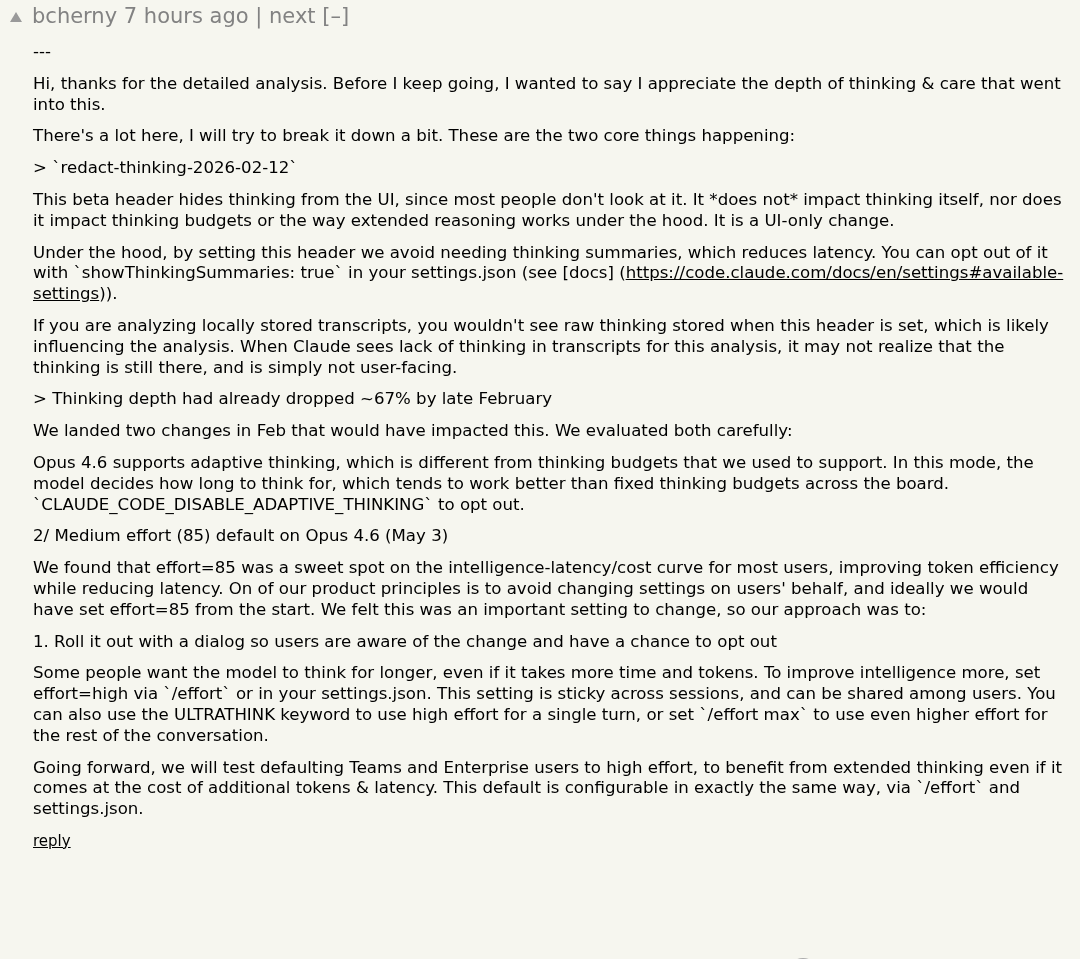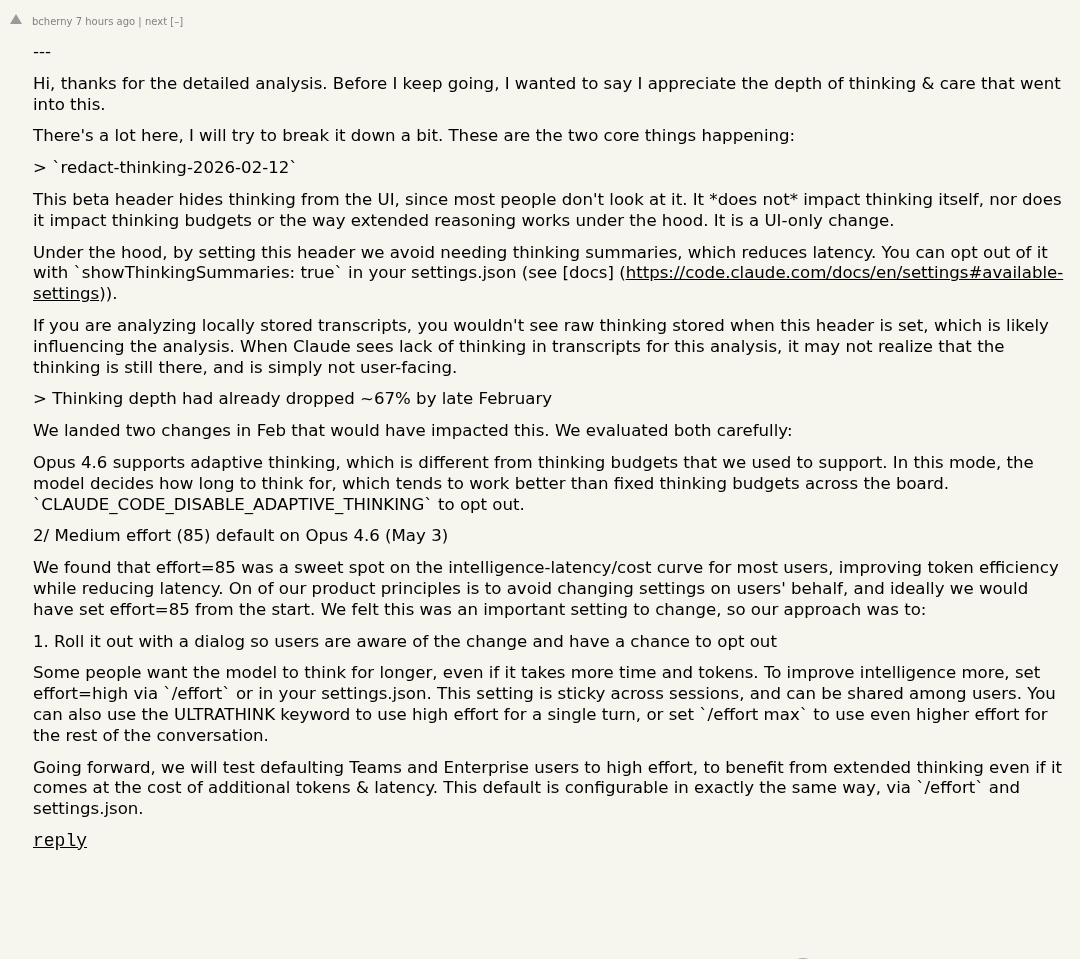--- a/index.html
+++ b/index.html
@@ -17,22 +17,22 @@
   }
   .comment {
     position: absolute;
     left: 0;
     top: 0;
     width: 1080px;
   }
   .comhead {
     position: absolute;
     left: 10px;
-    top: 12px;
-    font-size: 10px;
+    top: 6px;
+    font-size: 21px;
     color: #828282;
     white-space: nowrap;
     line-height: 20px;
   }
   .vote-arrow {
     display: inline-block;
     width: 0; height: 0;
     border-left: 6px solid transparent;
     border-right: 6px solid transparent;
     border-bottom: 10px solid #9a9a9a;
@@ -51,23 +51,22 @@
   }
   .commtext p {
     margin: 0 0 11px 0;
   }
   .commtext p.first { margin-bottom: 12px; }
   .commtext a { color: #000; text-decoration: underline; cursor: pointer; }
   .reply-link {
     display: inline-block;
     color: #000;
     text-decoration: underline;
-    font-size: 18px;
+    font-size: 15px;
     cursor: pointer;
-    font-family: Liberation Mono, monospace;
   }
   .watermark {
     position: absolute;
     left: 786px;
     top: 918px;
     height: 40px;
     display: flex;
     align-items: center;
     color: #9e9e9e;
     font-size: 27px;

